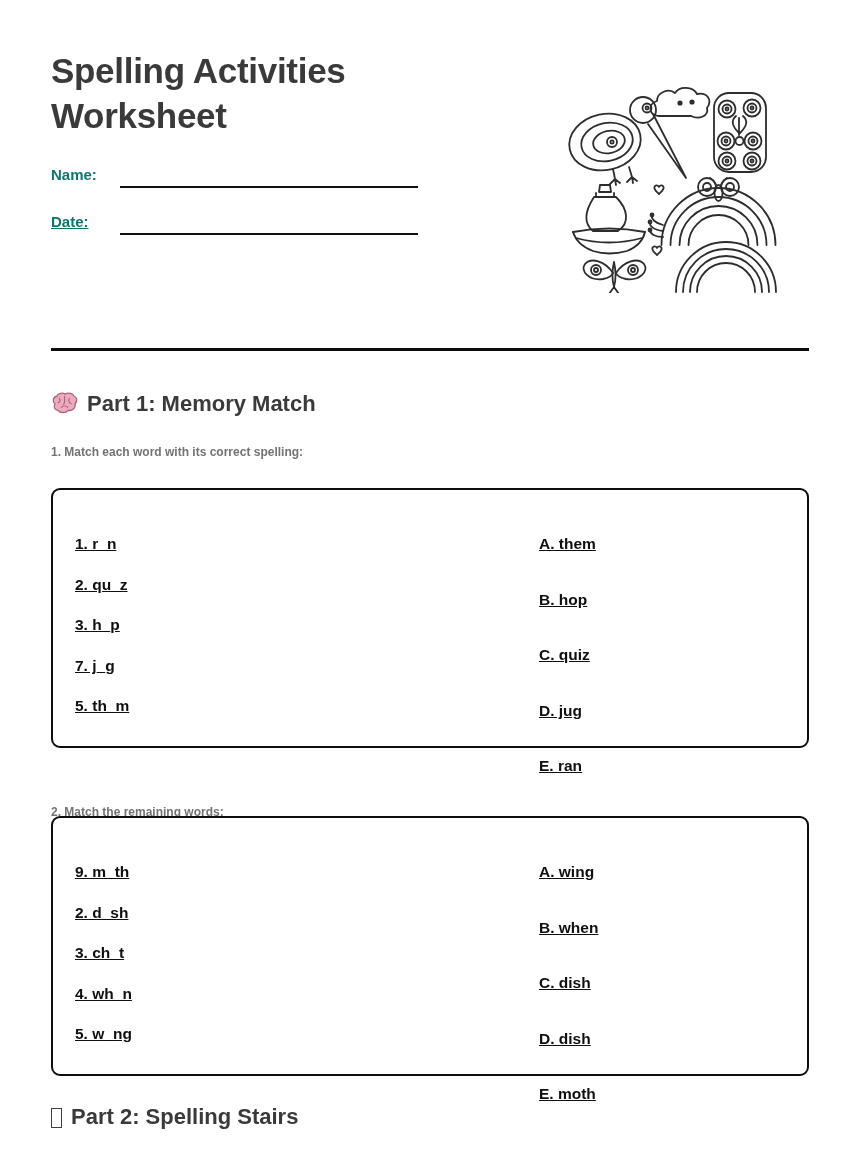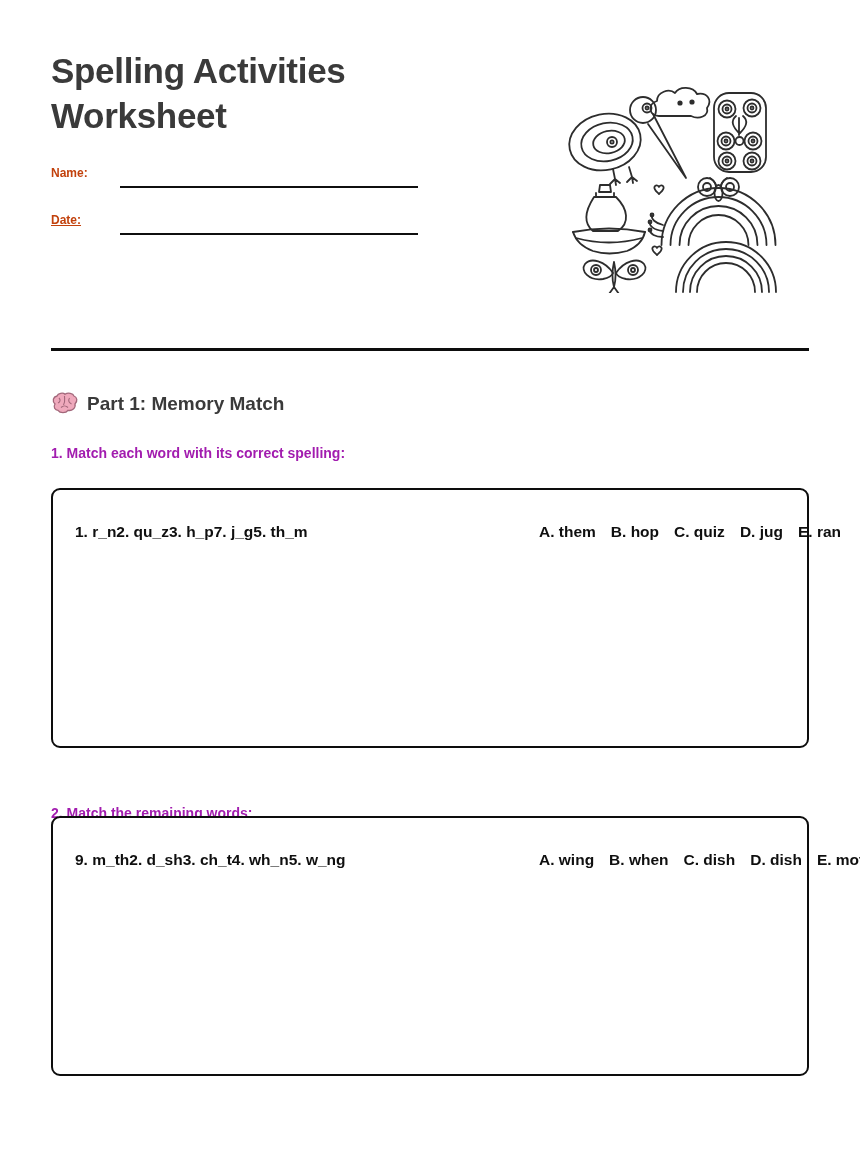--- a/index.html
+++ b/index.html
@@ -5,51 +5,51 @@
   html,body{margin:0;padding:0;background:#ffffff;}
   .page{
     position:relative;width:860px;height:1161px;background:#ffffff;overflow:hidden;
     font-family:"Liberation Sans","DejaVu Sans",sans-serif;color:#111111;
   }
   .page-title{
     position:absolute;left:51px;top:48px;width:430px;margin:0;
     font-size:35px;line-height:45px;font-weight:700;color:#3a3a3a;letter-spacing:-0.3px;
   }
   .field-label{
-    position:absolute;left:51px;font-size:12px;font-weight:700;color:#c2410c;
+    position:absolute;left:51px;font-size:15px;font-weight:700;color:#0f766e;
   }
   .name-label{top:166px;}
   .date-label{top:213px;text-decoration:underline;}
   .write-line{
     position:absolute;left:120px;width:298px;height:2px;background:#0f0f0f;
   }
   .name-line{top:186px;}
   .date-line{top:233px;}
   .doodles{position:absolute;left:563px;top:85px;}
   .divider{
     position:absolute;left:51px;top:348px;width:758px;height:3px;background:#0d0d0d;
   }
   .section-heading{
     position:absolute;left:51px;margin:0;display:flex;align-items:center;gap:9px;
-    font-size:19px;line-height:28px;font-weight:700;color:#3a3a3a;
+    font-size:22px;line-height:28px;font-weight:700;color:#3a3a3a;
   }
   .part1-heading{top:390px;}
   .part2-heading{top:1103px;}
   .exercise-label{
-    position:absolute;left:51px;margin:0;font-size:14px;font-weight:700;color:#a21caf;
+    position:absolute;left:51px;margin:0;font-size:12px;font-weight:700;color:#737373;
   }
   .ex1-label{top:445px;}
   .ex2-label{top:773px;margin-top:32px;}
   .match-box{
     position:absolute;left:51px;width:758px;height:260px;box-sizing:border-box;
     border:2px solid #0d0d0d;border-radius:9px;background:#ffffff;
   }
   .box1{top:488px;}
   .box2{top:816px;}
-  .match-col{position:absolute;top:22px;display:flex;flex-direction:row;}
+  .match-col{position:absolute;top:34px;display:flex;flex-direction:column;text-decoration:underline;}
   .match-col.left{left:22px;}
   .match-col.right{left:486px;gap:15px;}
   .match-item{
     height:40.5px;display:flex;align-items:center;
     font-size:15.5px;font-weight:700;color:#0f0f0f;white-space:pre;
   }
   .brain-icon{width:27px;height:24px;flex:0 0 auto;}
   .tofu-box{
     display:inline-block;width:11px;height:20px;box-sizing:border-box;
     border:1.6px solid #3f3f3f;flex:0 0 auto;margin-top:1px;
@@ -204,14 +204,18 @@
     </div>
     <div class="match-col right">
       <span class="match-item">A. wing</span>
       <span class="match-item">B. when</span>
       <span class="match-item">C. dish</span>
       <span class="match-item">D. dish</span>
       <span class="match-item">E. moth</span>
     </div>
   </div>
 
+  <h2 class="section-heading part2-heading">
+    <span class="tofu-box"></span>
+    <span>Part 2: Spelling Stairs</span>
+  </h2>
 
 </div>
 
 </body></html>

